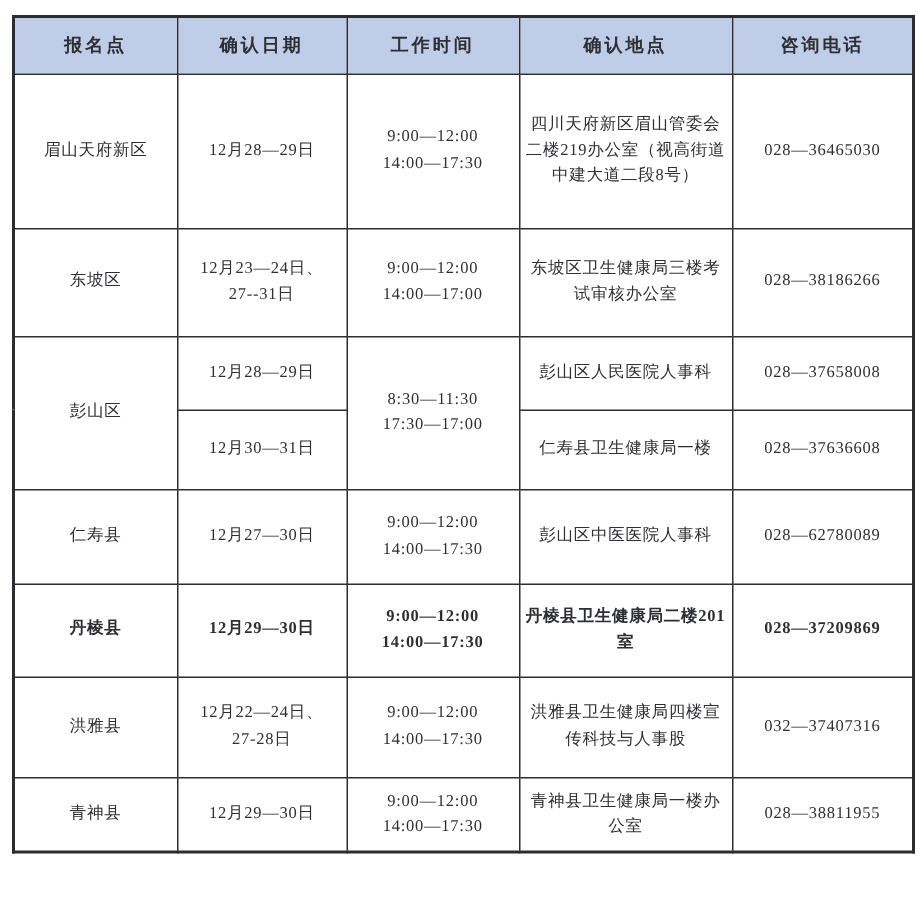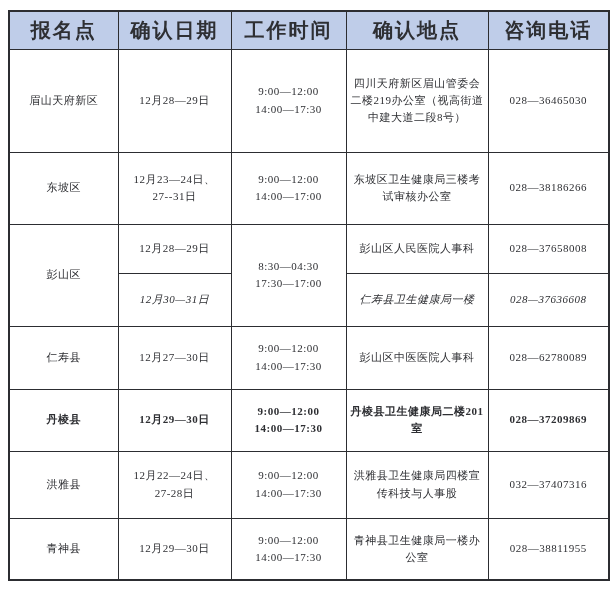--- a/index.html
+++ b/index.html
@@ -29,39 +29,39 @@
     vertical-align: middle;
     padding: 2px 4px;
     font-size: 11px;
     line-height: 1.55;
     letter-spacing: 0.5px;
     overflow: hidden;
   }
   table.reg-table th {
     background: #bfcde9;
     font-weight: bold;
-    font-size: 20px;
+    font-size: 12px;
     letter-spacing: 2px;
   }
   
   col.c-site     { width: 109px; }
   col.c-date     { width: 113px; }
   col.c-time     { width: 115px; }
   col.c-location { width: 142px; }
   col.c-phone    { width: 121px; }
   
   tr.h-header { height: 38px;  }
   tr.h-r0     { height: 103px; }
   tr.h-r1     { height: 72px;  }
   tr.h-r2a    { height: 49px;  }
-  tr.h-r2b    { height: 53px; font-style: italic;  }
+  tr.h-r2b    { height: 53px;  }
   tr.h-r3     { height: 63px;  }
   tr.h-r4     { height: 62px; font-weight: bold;  }
   tr.h-r5     { height: 67px;  }
-  tr.h-r6     { height: 62px;  }
+  tr.h-r6     { height: 50px;  }
   .line { display: block; }
   .loc-cell { font-size: 14.5px; }
   .phone-cell { letter-spacing: 0.3px; }
 </style>
 </head>
 <body>
 
 <div class="table-wrap">
   <table class="reg-table">
     <colgroup>
@@ -103,21 +103,21 @@
         <span class="line">14:00—17:00</span>
       </td>
       <td class="loc-cell">东坡区卫生健康局三楼考试审核办公室</td>
       <td class="phone-cell">028—38186266</td>
     </tr>
 
     <tr class="h-r2a">
       <td rowspan="2">彭山区</td>
       <td>12月28—29日</td>
       <td rowspan="2">
-        <span class="line">8:30—04:30</span>
+        <span class="line">8:30—11:30</span>
         <span class="line">17:30—17:00</span>
       </td>
       <td class="loc-cell">彭山区人民医院人事科</td>
       <td class="phone-cell">028—37658008</td>
     </tr>
 
     <tr class="h-r2b">
       <td>12月30—31日</td>
       <td class="loc-cell">仁寿县卫生健康局一楼</td>
       <td class="phone-cell">028—37636608</td>

